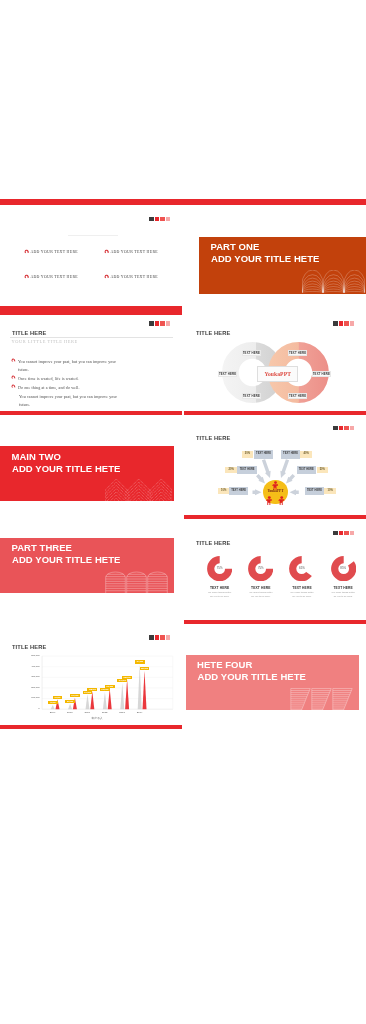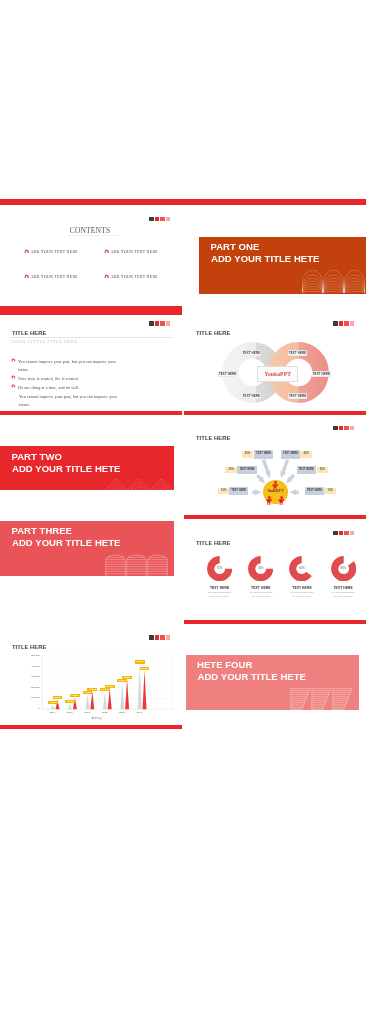--- a/index.html
+++ b/index.html
@@ -70,21 +70,20 @@
 <div class="page">
 <div class="pagerule"></div>
 <div class="slide cl" style="top:205.3px">
       <div class="rbar b"></div>
       <div class="dots">
         <i style="background:#3B3B3B"></i>
         <i style="background:#E8272C"></i>
         <i style="background:#EF5350"></i>
         <i style="background:#F7A8A8"></i>
       </div>
-      <div class="ctitle">CONTENTS</div>
       <div class="cline"></div>
       <div class="citem" style="left:24px;top:43.69999999999999px">
         <svg class="bico" width="5.2" height="5.2" viewBox="0 0 24 24">
           <path d="M7.4 20.2 A9 9 0 1 1 20.4 14.4 L15.6 13.0 A4.2 4.2 0 1 0 9.8 16.4 Z" fill="#D4282E"></path>
           <path d="M19.3 9.2 L23.6 17.6 L14.6 16.6 Z" fill="#D4282E"></path>
         </svg>
         <span>ADD YOUR TEXT HERE</span>
       </div>
       <div class="citem" style="left:104px;top:43.69999999999999px">
         <svg class="bico" width="5.2" height="5.2" viewBox="0 0 24 24">
@@ -207,21 +206,21 @@
         <div class="vlab" style="left:57.6px;top:40.0px">TEXT HERE</div>
         <div class="vlab" style="left:103.8px;top:40.0px">TEXT HERE</div>
         <div class="vlab" style="left:33.8px;top:61.0px">TEXT HERE</div>
         <div class="vlab" style="left:127.6px;top:61.0px">TEXT HERE</div>
         <div class="vlab" style="left:57.6px;top:82.6px">TEXT HERE</div>
         <div class="vlab" style="left:103.8px;top:82.6px">TEXT HERE</div>
       </div>
     </div>
 <div class="slide cl" style="top:414.7px">
       <div class="banner" style="left:0px;top:31.4px;width:173.5px;height:55px;background:#E8272C">
-        <div class="bt1">PART TWO</div>
+        <div class="bt1">MAIN TWO</div>
         <div class="bt2">ADD YOUR TITLE HETE</div>
         <svg class="bpat" style="right:1.5px;bottom:0px" width="67.5" height="23" viewBox="0 0 67.5 23">
           <path d="M-24.50,14.25 L-11.25,1.00 L2.00,14.25" fill="none" stroke="#ffffff" stroke-opacity="0.5" stroke-width="0.72" stroke-dasharray="0.9 1.05" stroke-linecap="butt"></path>
           <path d="M-24.50,17.45 L-11.25,4.20 L2.00,17.45" fill="none" stroke="#ffffff" stroke-opacity="0.5" stroke-width="0.72" stroke-dasharray="0.9 1.05" stroke-linecap="butt"></path>
           <path d="M-24.50,20.65 L-11.25,7.40 L2.00,20.65" fill="none" stroke="#ffffff" stroke-opacity="0.5" stroke-width="0.72" stroke-dasharray="0.9 1.05" stroke-linecap="butt"></path>
           <path d="M-24.50,23.85 L-11.25,10.60 L2.00,23.85" fill="none" stroke="#ffffff" stroke-opacity="0.5" stroke-width="0.72" stroke-dasharray="0.9 1.05" stroke-linecap="butt"></path>
           <path d="M-24.50,27.05 L-11.25,13.80 L2.00,27.05" fill="none" stroke="#ffffff" stroke-opacity="0.5" stroke-width="0.72" stroke-dasharray="0.9 1.05" stroke-linecap="butt"></path>
           <path d="M-24.50,30.25 L-11.25,17.00 L2.00,30.25" fill="none" stroke="#ffffff" stroke-opacity="0.5" stroke-width="0.72" stroke-dasharray="0.9 1.05" stroke-linecap="butt"></path>
           <path d="M-24.50,33.45 L-11.25,20.20 L2.00,33.45" fill="none" stroke="#ffffff" stroke-opacity="0.5" stroke-width="0.72" stroke-dasharray="0.9 1.05" stroke-linecap="butt"></path>
           <path d="M-2.00,14.25 L11.25,1.00 L24.50,14.25" fill="none" stroke="#ffffff" stroke-opacity="0.5" stroke-width="0.72" stroke-dasharray="0.9 1.05" stroke-linecap="butt"></path>
@@ -296,21 +295,21 @@
       <div class="rbox" style="left:96.8px;top:35.5px">TEXT HERE</div>
       <div class="rpct" style="left:41.3px;top:52.199999999999996px">20%</div>
       <div class="rbox" style="left:53.4px;top:50.9px">TEXT HERE</div>
       <div class="rpct" style="left:132.5px;top:52.199999999999996px">50%</div>
       <div class="rbox" style="left:112.5px;top:50.9px">TEXT HERE</div>
       <div class="rpct" style="left:33.8px;top:73.39999999999999px">10%</div>
       <div class="rbox" style="left:44.9px;top:72.1px">TEXT HERE</div>
       <div class="rpct" style="left:140.3px;top:73.39999999999999px">10%</div>
       <div class="rbox" style="left:120.7px;top:72.1px">TEXT HERE</div>
     </div>
-<div class="slide cl" style="top:490px">
+<div class="slide cl" style="top:507px">
       <div class="banner" style="left:0px;top:30.8px;width:173.7px;height:55.3px;background:#E95458">
         <div class="bt1">PART THREE</div>
         <div class="bt2">ADD YOUR TITLE HETE</div>
         <svg class="bpat" style="right:6px;bottom:0px" width="63" height="23" viewBox="0 0 63 23">
           <path d="M0.70,23.00 L0.70,7.20 A9.80,5.20 0 0 1 20.30,7.20 L20.30,23.00" fill="none" stroke="#ffffff" stroke-opacity="0.5" stroke-width="0.6"></path>
           <line x1="2.37" y1="4.30" x2="18.63" y2="4.30" stroke="#ffffff" stroke-opacity="0.5" stroke-width="0.6"></line>
           <line x1="0.75" y1="6.65" x2="20.25" y2="6.65" stroke="#ffffff" stroke-opacity="0.5" stroke-width="0.6"></line>
           <line x1="0.70" y1="9.00" x2="20.30" y2="9.00" stroke="#ffffff" stroke-opacity="0.5" stroke-width="0.6"></line>
           <line x1="0.70" y1="11.35" x2="20.30" y2="11.35" stroke="#ffffff" stroke-opacity="0.5" stroke-width="0.6"></line>
           <line x1="0.70" y1="13.70" x2="20.30" y2="13.70" stroke="#ffffff" stroke-opacity="0.5" stroke-width="0.6"></line>

